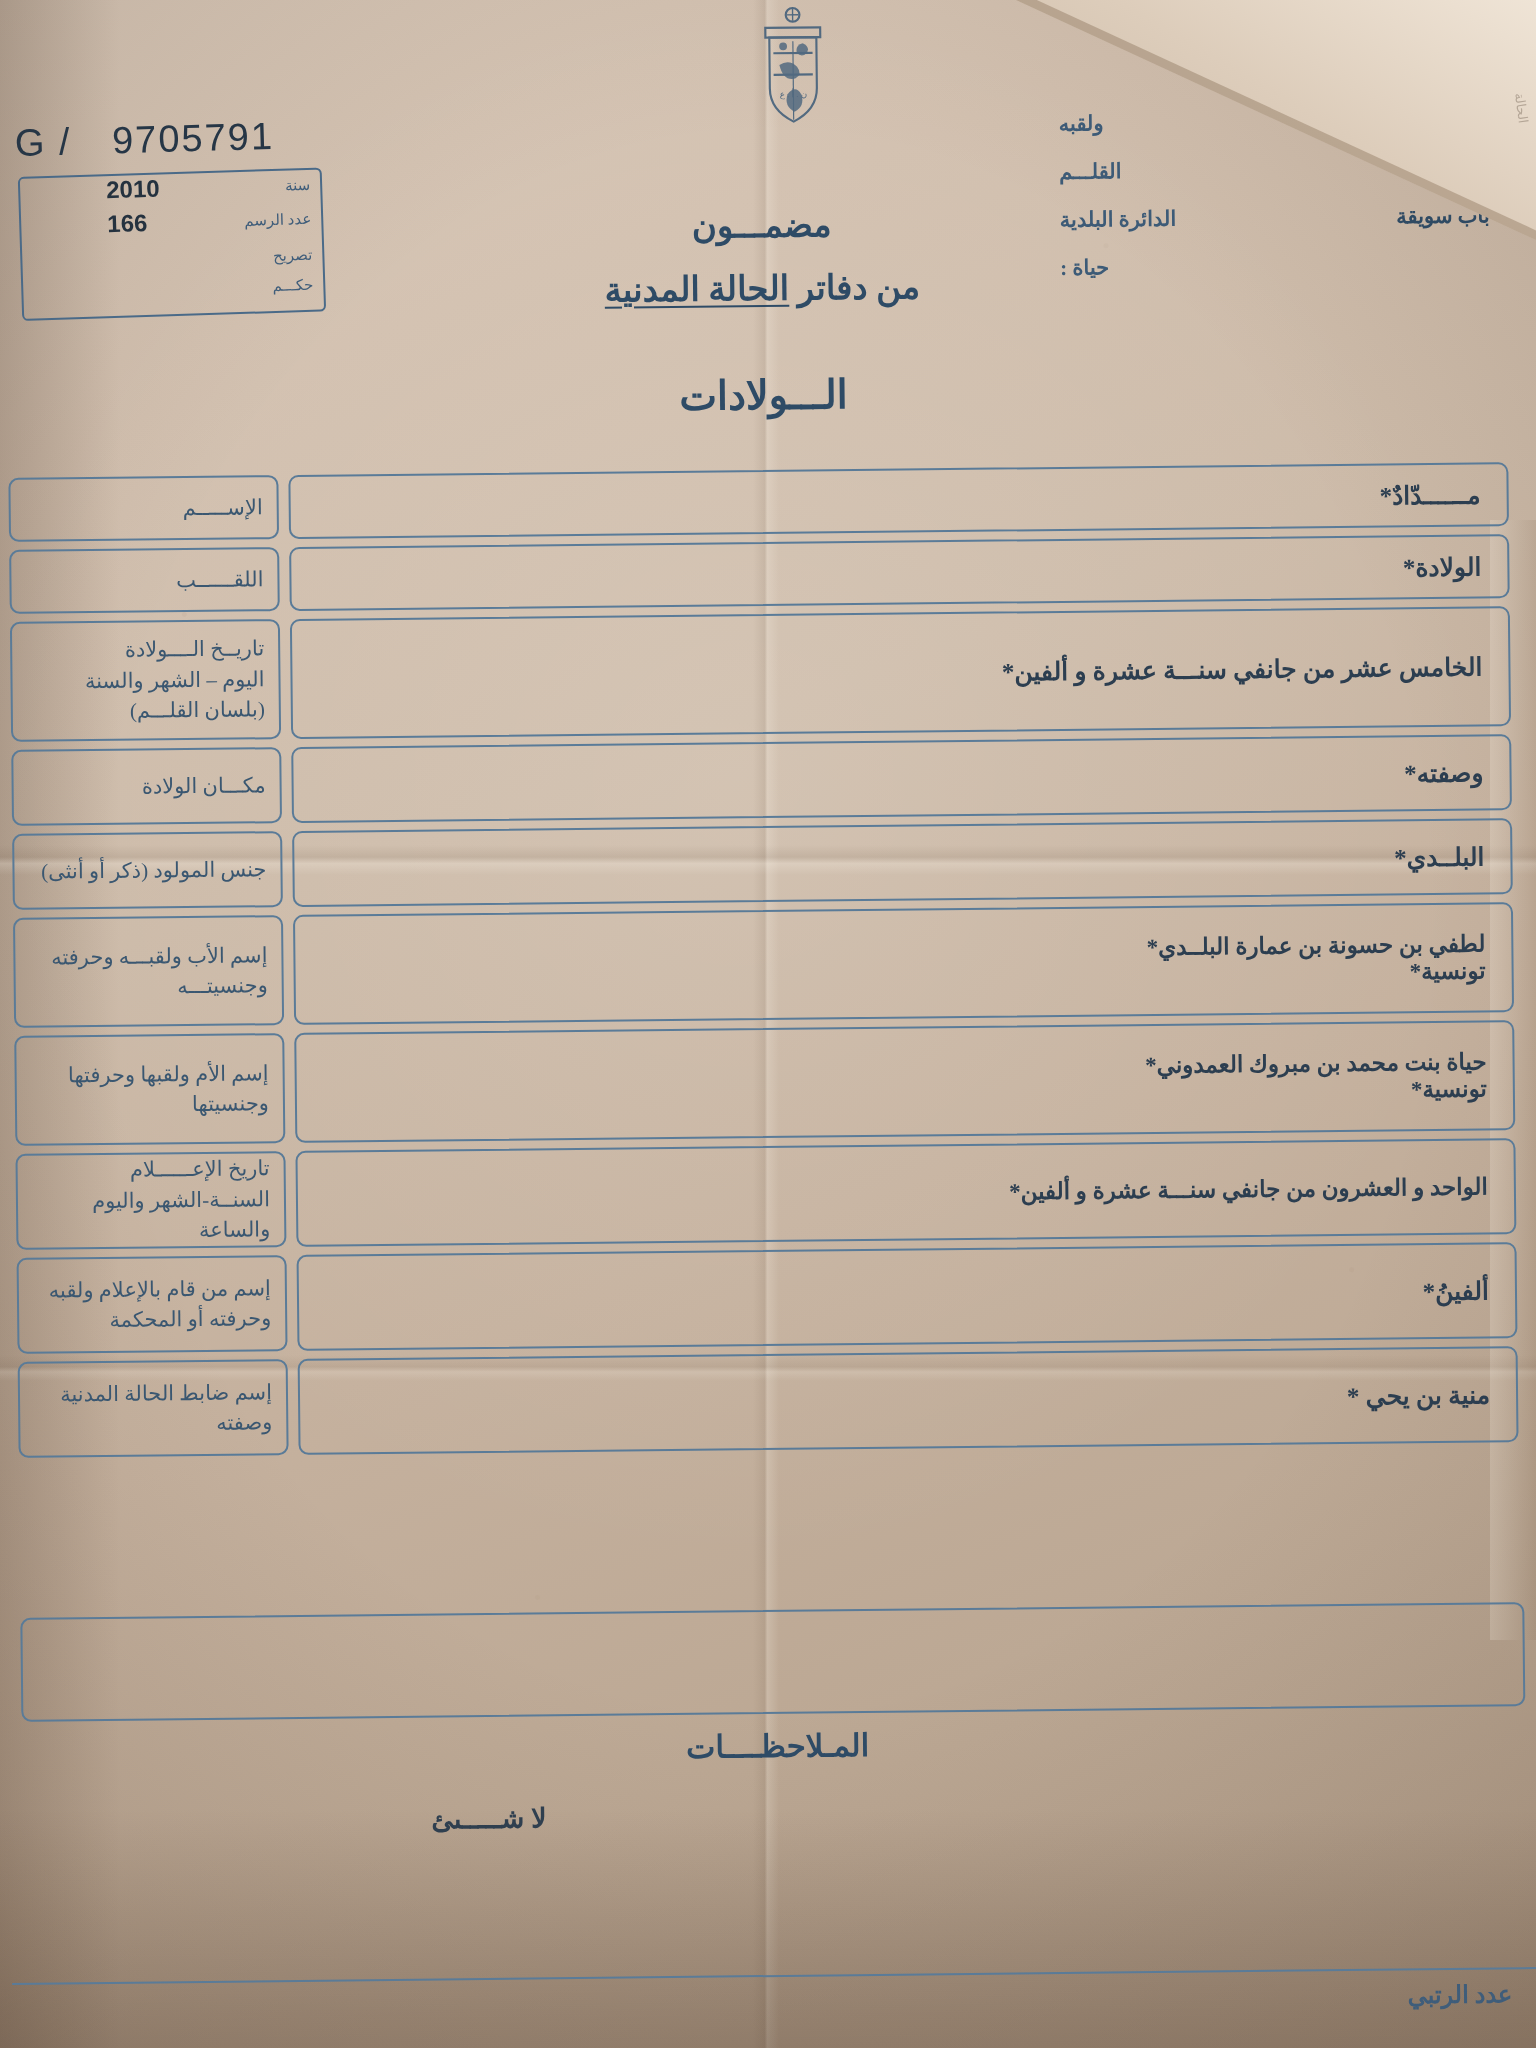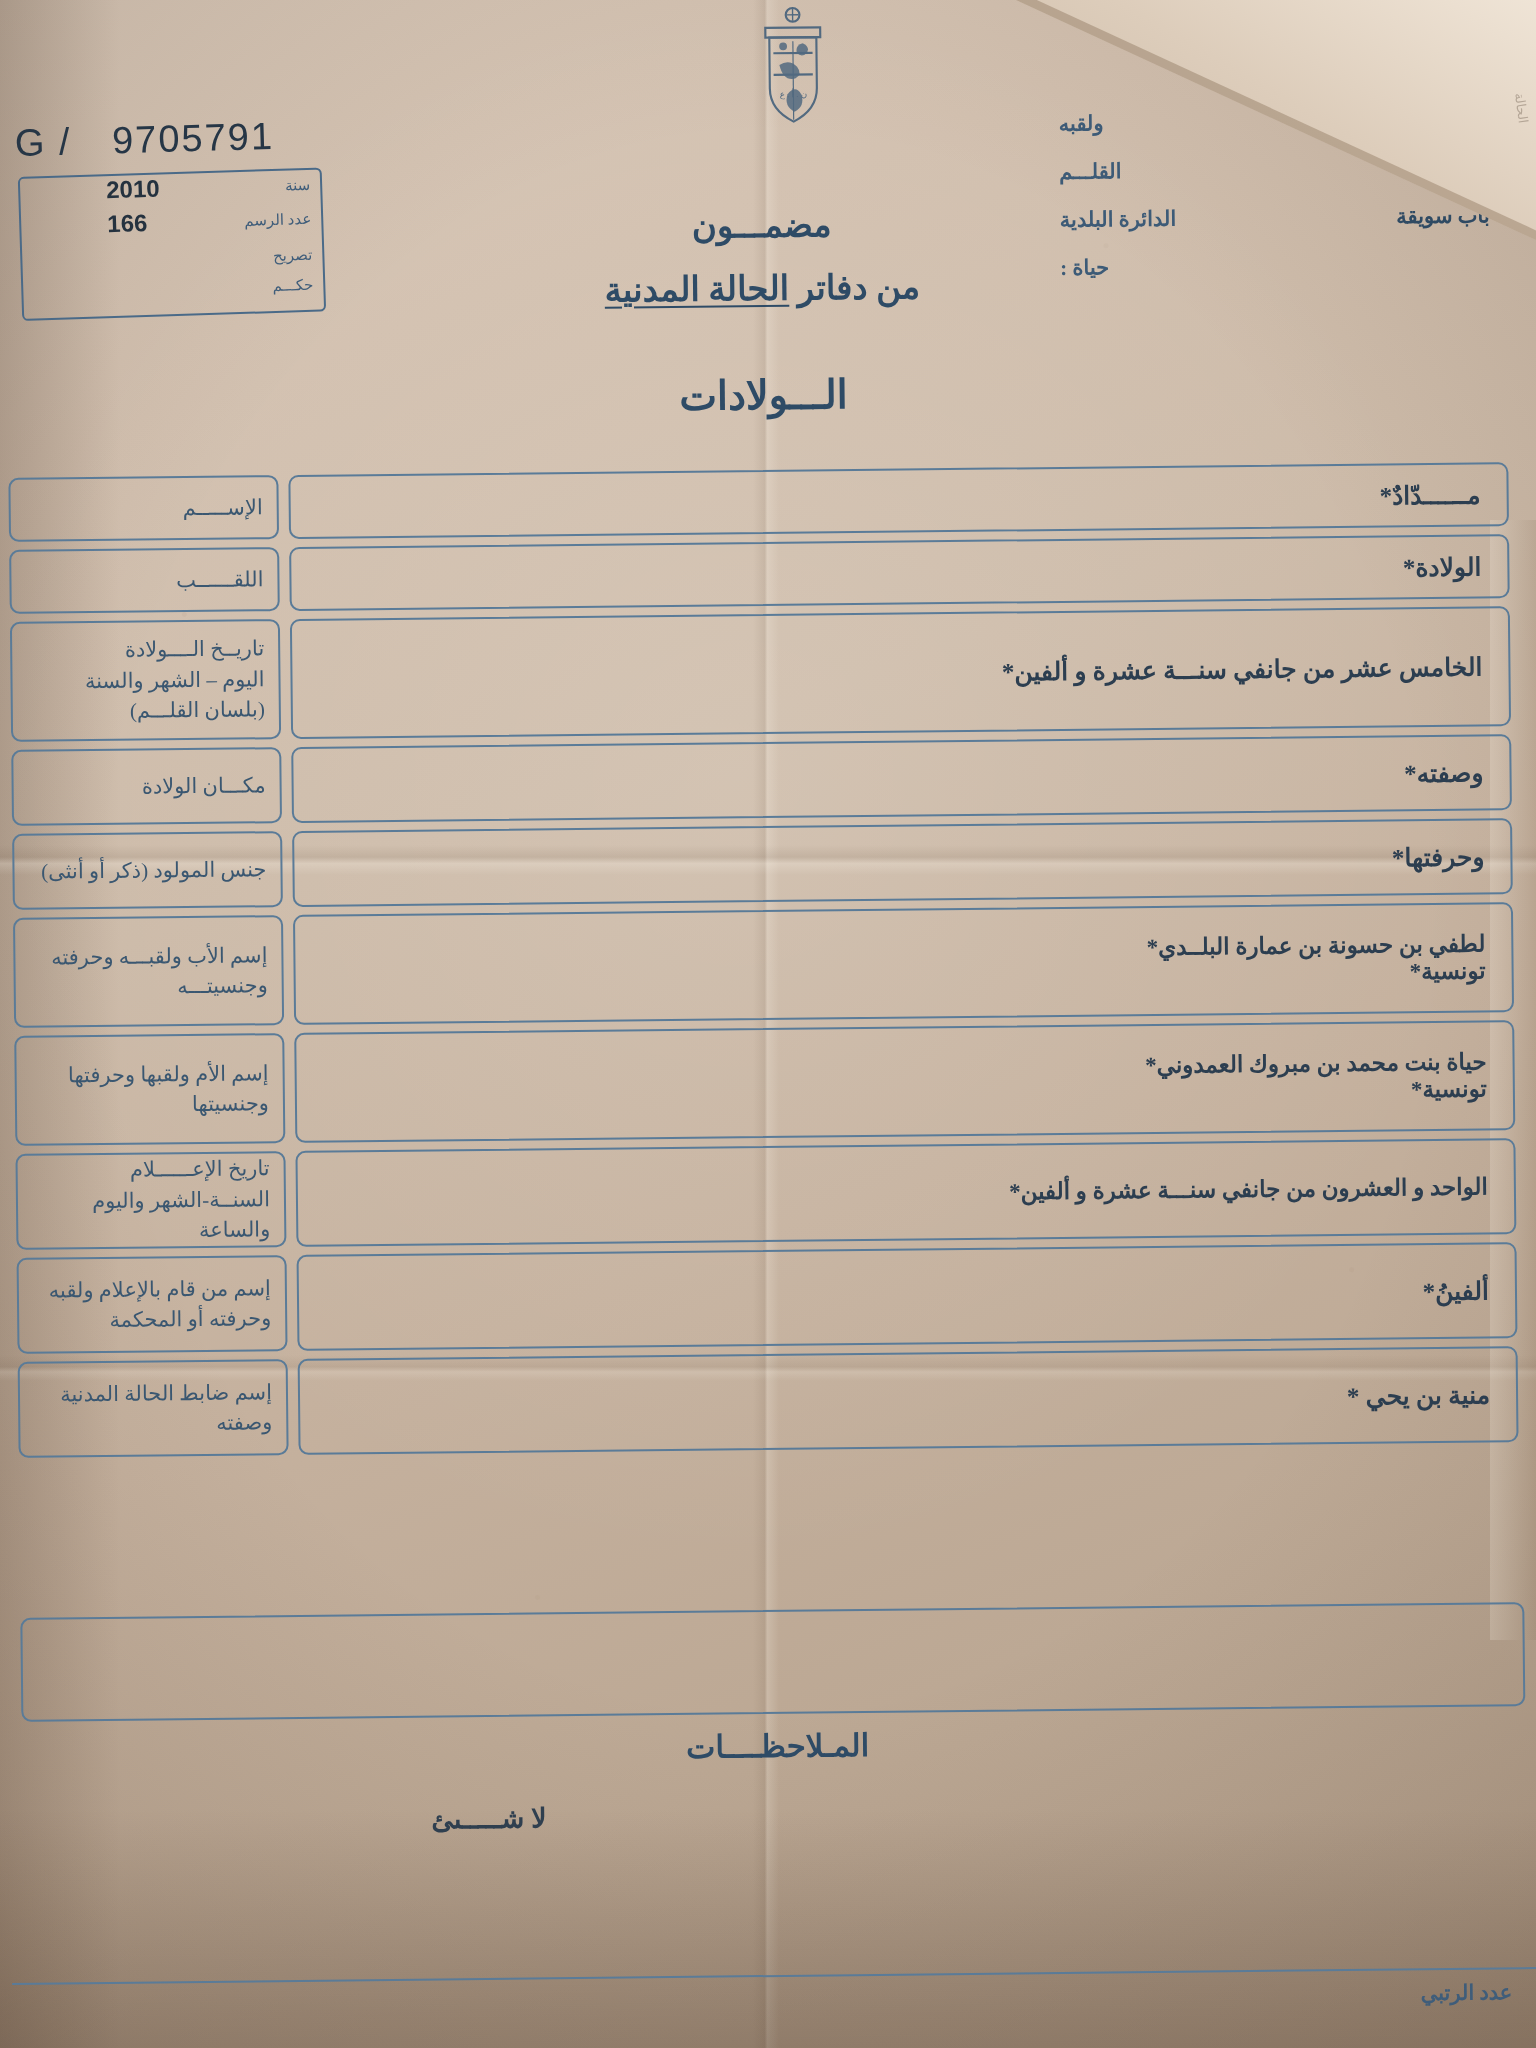--- a/index.html
+++ b/index.html
@@ -164,21 +164,21 @@
   }
   .obs-val{
     position:absolute;right:1000px;top:1800px;
     font-size:27px;font-weight:700;color:#2f3f4f;letter-spacing:4px;
   }
   .bottom-line{
     position:absolute;left:0;top:1975px;width:1536px;height:0;
     border-top:2px solid #5a7b98;
   }
   .bottom-lbl{
-    position:absolute;right:36px;top:1988px;font-size:21px;color:#3f5d7a;font-weight:700;
+    position:absolute;right:36px;top:1988px;font-size:24px;color:#3f5d7a;font-weight:700;
   }
 
   
   .noise{
     position:absolute;inset:0;pointer-events:none;opacity:.22;
     background-image:
       radial-gradient(circle at 12% 30%, rgba(120,95,70,.25) 0 2px, transparent 3px),
       radial-gradient(circle at 72% 12%, rgba(120,95,70,.18) 0 2px, transparent 3px),
       radial-gradient(circle at 35% 78%, rgba(120,95,70,.18) 0 2px, transparent 3px),
       radial-gradient(circle at 88% 62%, rgba(120,95,70,.2) 0 2px, transparent 3px);
@@ -289,21 +289,21 @@
     <div class="row">
       <div class="cellL h76">مكـــان الولادة</div>
       <div class="cellR h76">
         <span class="val">وصفته*</span>
       </div>
     </div>
 
     <div class="row">
       <div class="cellL h76">جنس المولود (ذكر أو أنثى)</div>
       <div class="cellR h76">
-        <span class="val">وحرفتها*</span>
+        <span class="val">البلــدي*</span>
       </div>
     </div>
 
     <div class="row">
       <div class="cellL h110" style="white-space:pre-line">إسم الأب ولقبـــه وحرفته
 وجنسيتـــه</div>
       <div class="cellR h110" style="flex-direction:column;align-items:flex-start;justify-content:center">
         <span class="val small">لطفي بن حسونة بن عمارة البلــدي*</span>
         <span class="val small">تونسية*</span>
       </div>

